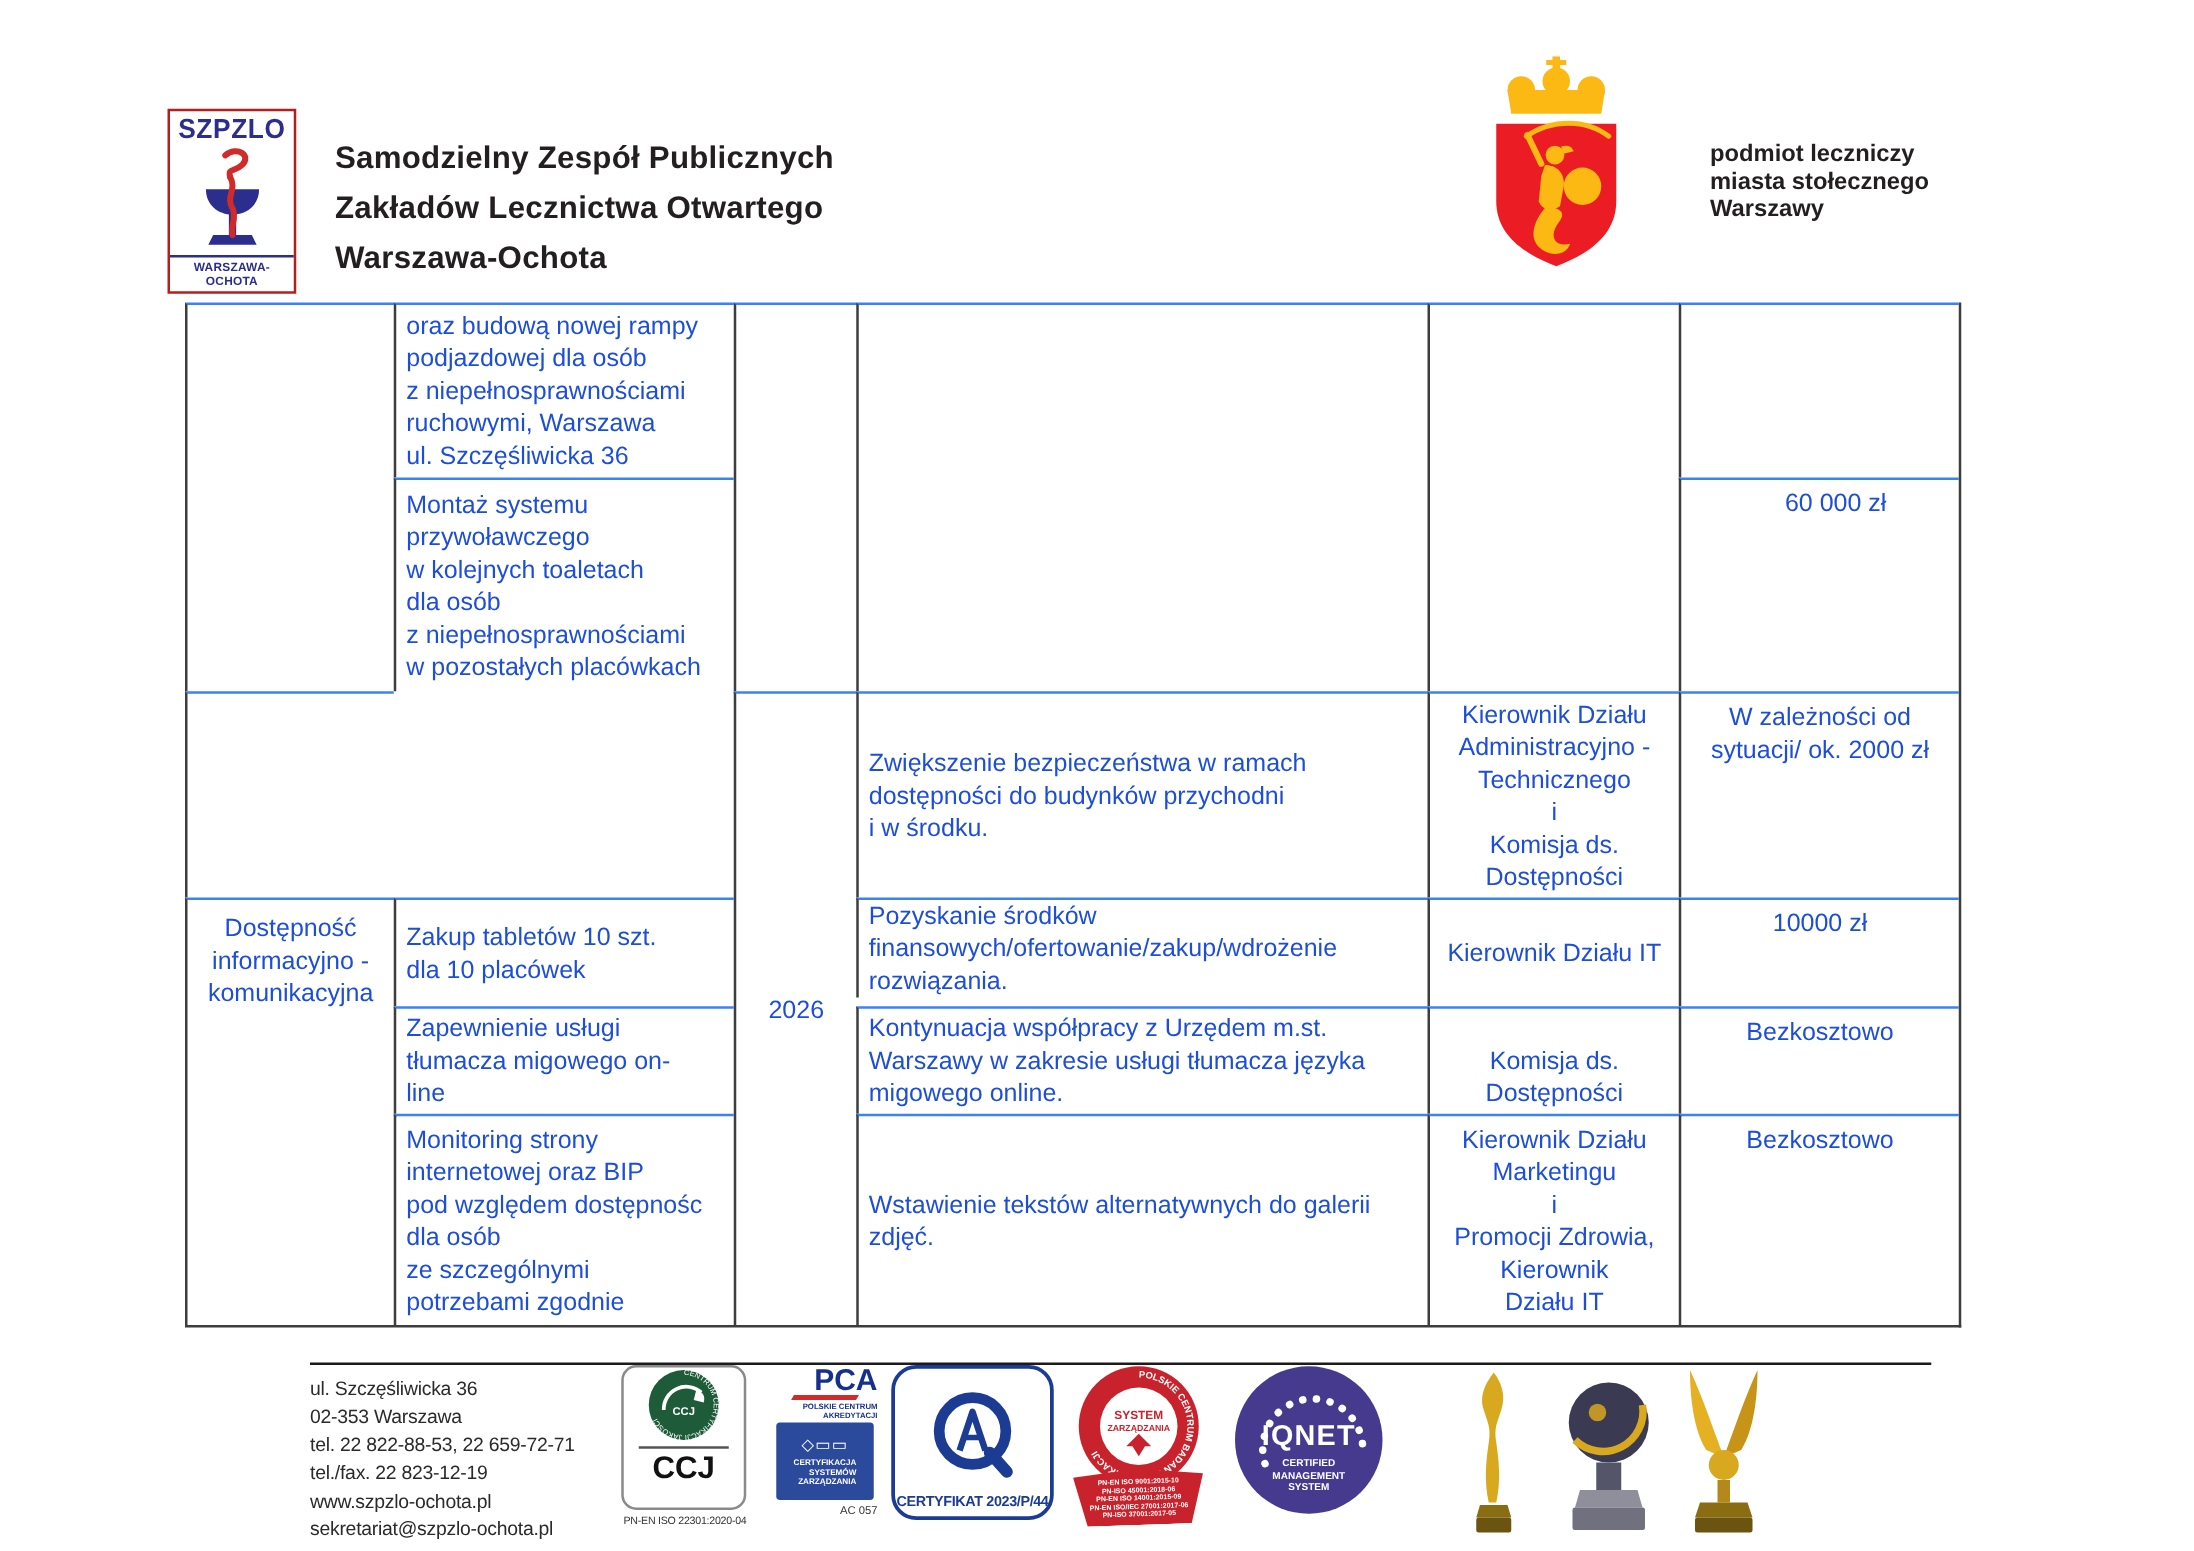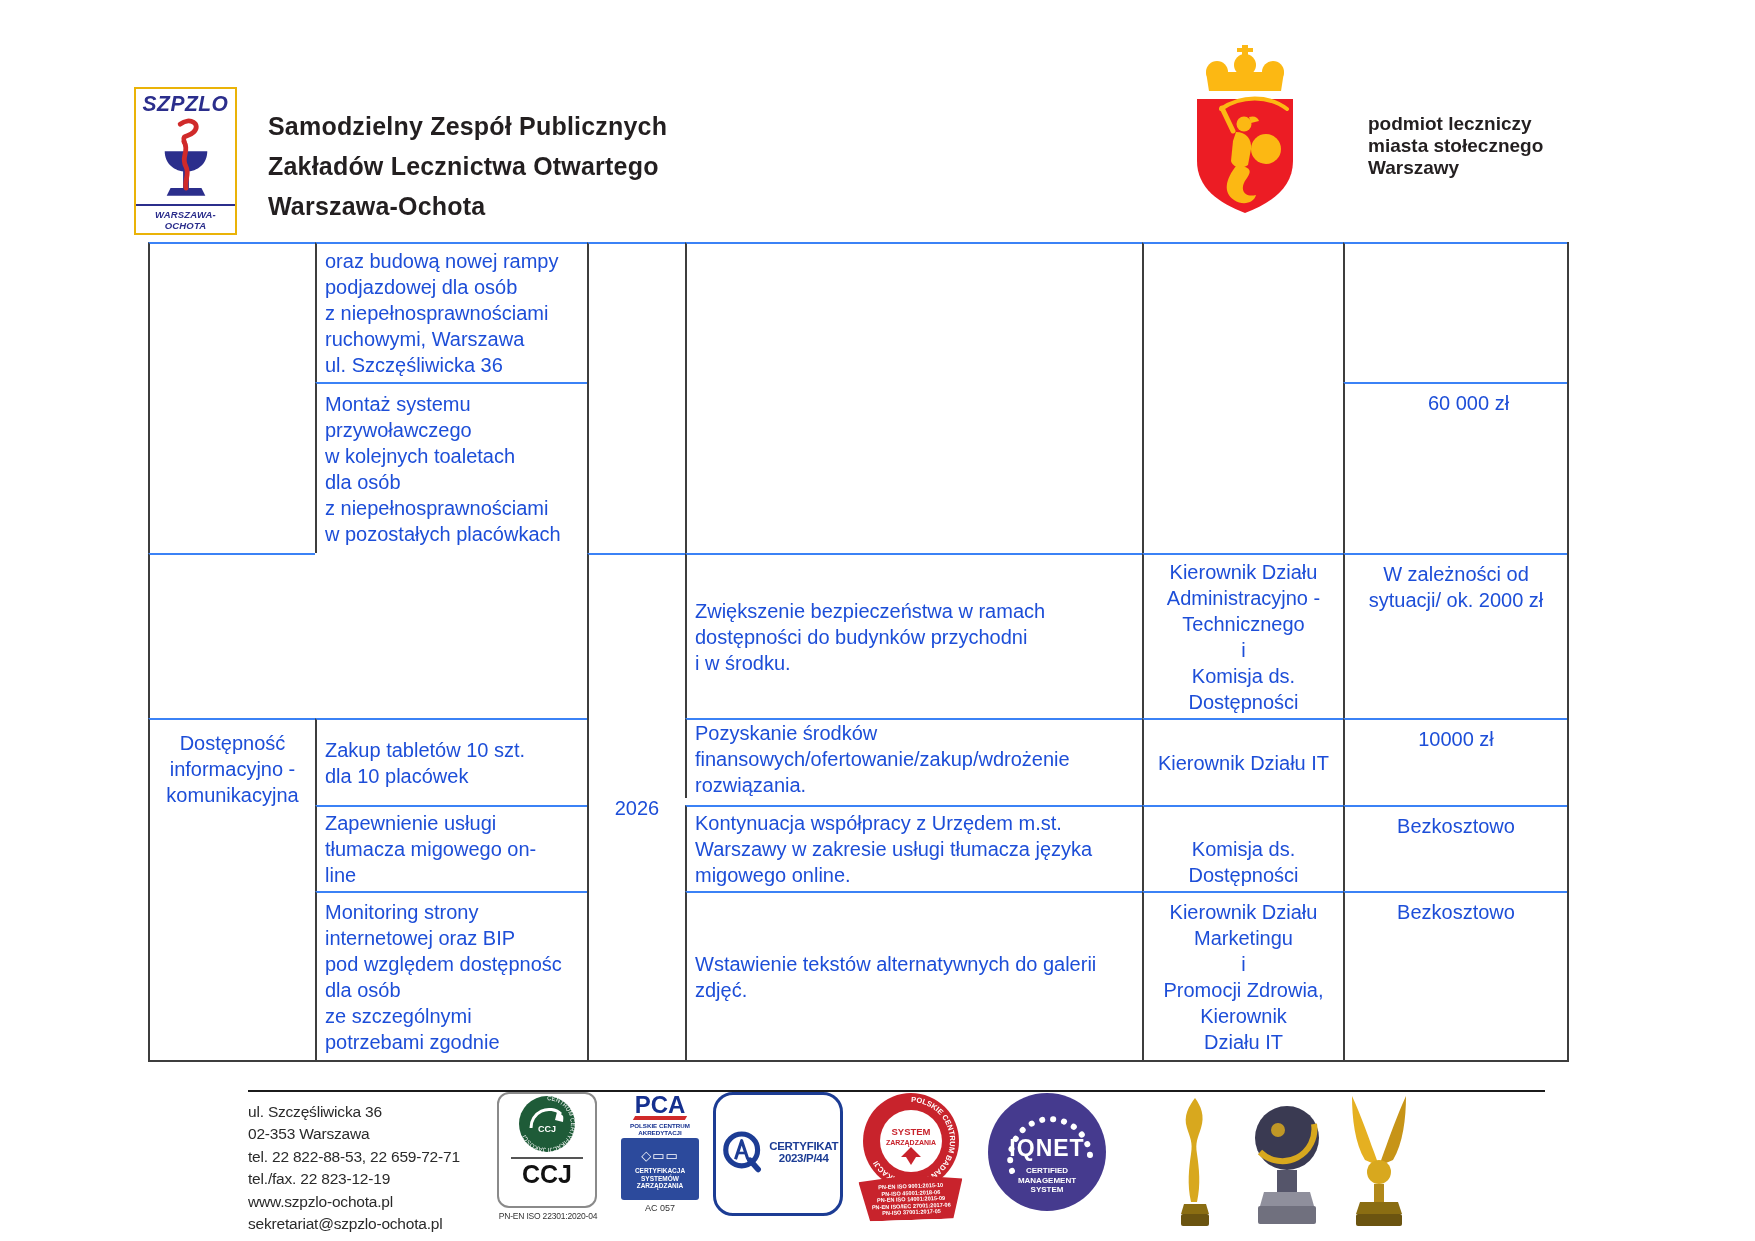--- a/index.html
+++ b/index.html
@@ -1,21 +1,21 @@
 <!DOCTYPE html>
 <html><head>
 <meta charset="utf-8">
 <style>
   html,body{margin:0;padding:0;background:#e8e8e8;}
   .page{position:relative;width:1755px;height:1241px;background:#ffffff;overflow:hidden;
         font-family:"Liberation Sans", sans-serif;color:#1b1b1b;}
 
   
   .szpzlo-box{position:absolute;left:134px;top:87px;width:103px;height:148px;
-    border:2px solid #eab308;box-sizing:border-box;display:flex;flex-direction:column;align-items:center;font-style:italic;}
+    border:2px solid #b91c1c;box-sizing:border-box;display:flex;flex-direction:column;align-items:center;}
   .szpzlo-abbr{font-size:21px;font-weight:bold;color:#2b2e8c;letter-spacing:.5px;margin-top:3px;transform:scaleY(1.05);}
   .szpzlo-cup{flex:1;display:flex;align-items:center;justify-content:center;}
   .szpzlo-city{width:100%;border-top:2px solid #2b2e8c;font-size:9.5px;font-weight:bold;color:#2b2e8c;
     text-align:center;padding:3px 0 2px;box-sizing:border-box;letter-spacing:.2px;}
   .org-name{position:absolute;left:268px;top:106px;font-size:25px;font-weight:bold;color:#231f20;
     line-height:40px;letter-spacing:.2px;}
   .crest{position:absolute;left:1193px;top:45px;}
   .affiliation{position:absolute;left:1368px;top:113px;font-size:19px;font-weight:bold;color:#231f20;
     line-height:22px;white-space:pre-line;}
 
@@ -36,33 +36,33 @@
   .address{position:absolute;left:248px;top:1101px;font-size:15.5px;line-height:22.4px;color:#2a2a2a;
     white-space:pre-line;letter-spacing:-0.2px;}
 
   .ccj{position:absolute;left:497px;top:1092px;width:102px;text-align:center;}
   .ccj-box{width:100px;height:116px;border:2px solid #8a8a8a;border-radius:12px;box-sizing:border-box;
     display:flex;flex-direction:column;align-items:center;background:#fff;}
   .ccj-name{font-size:25px;font-weight:bold;color:#111;border-top:2px solid #555;width:72px;
     padding-top:1px;margin-top:3px;}
   .ccj-caption{font-size:8.5px;color:#333;margin-top:3px;letter-spacing:-0.2px;}
 
-  .pca{position:absolute;left:618px;top:1094px;width:84px;text-align:center;}
+  .pca{position:absolute;left:618px;top:1094px;width:84px;text-align:right;}
   .pca-name{font-size:24px;font-weight:bold;color:#15308f;line-height:22px;}
   .pca-bar{width:52px;height:4px;background:#d02a2a;margin:0 auto 2px;transform:skewX(-30deg);}
   .pca-sub{font-size:6.2px;font-weight:bold;color:#15308f;line-height:7px;margin-bottom:2px;}
   .pca-box{width:78px;height:62px;margin:0 auto;background:#2c4a9c;border-radius:3px;color:#fff;
     display:flex;flex-direction:column;align-items:center;justify-content:center;}
   .pca-glyphs{font-size:13px;letter-spacing:1px;line-height:16px;}
   .pca-boxcap{font-size:6.5px;font-weight:bold;line-height:7.5px;white-space:pre-line;margin-top:3px;}
   .pca-code{font-size:9px;color:#333;margin-top:3px;}
 
   .qa{position:absolute;left:713px;top:1092px;width:132px;text-align:center;}
   .qa-box{width:130px;height:124px;border:3px solid #1c3c94;border-radius:20px;box-sizing:border-box;
-    display:flex;flex-direction:row;align-items:center;justify-content:flex-end;background:#fff;}
+    display:flex;flex-direction:column;align-items:center;justify-content:flex-end;background:#fff;}
   .qa-caption{font-size:11.5px;font-weight:bold;color:#1c3c94;margin-bottom:5px;letter-spacing:-0.3px;}
 
   .pcbc{position:absolute;left:856px;top:1091px;width:110px;display:flex;flex-direction:column;align-items:center;}
   .pcbc-ribbon{width:104px;margin-top:-16px;background:#c8232c;color:#fff;text-align:center;
     clip-path:polygon(0 12%,50% 0,100% 12%,90% 100%,10% 100%);padding:8px 2px 4px;box-sizing:border-box;
     font-size:5.6px;font-weight:bold;line-height:6.6px;white-space:pre-line;transform:rotate(-2deg);}
 
   .iqnet{position:absolute;left:988px;top:1093px;width:118px;height:118px;border-radius:50%;
     background:#453a8e;display:flex;flex-direction:column;align-items:center;justify-content:center;overflow:hidden;}
   .iqnet-name{font-size:23px;font-weight:bold;color:#fff;letter-spacing:1px;margin-top:26px;}

